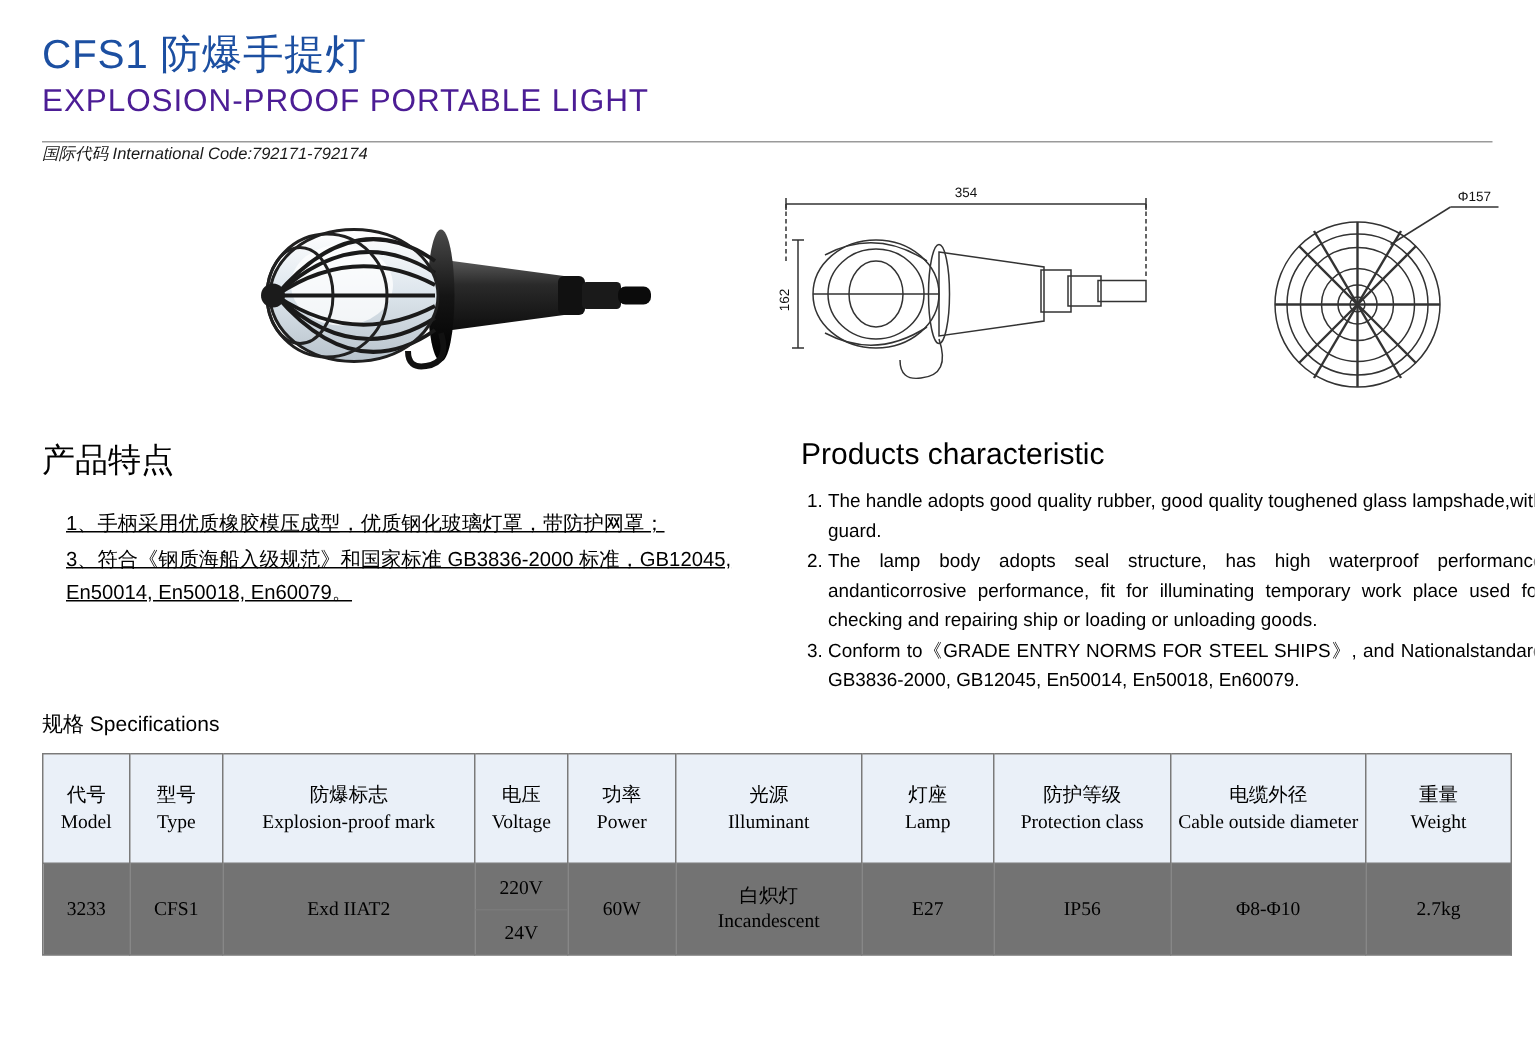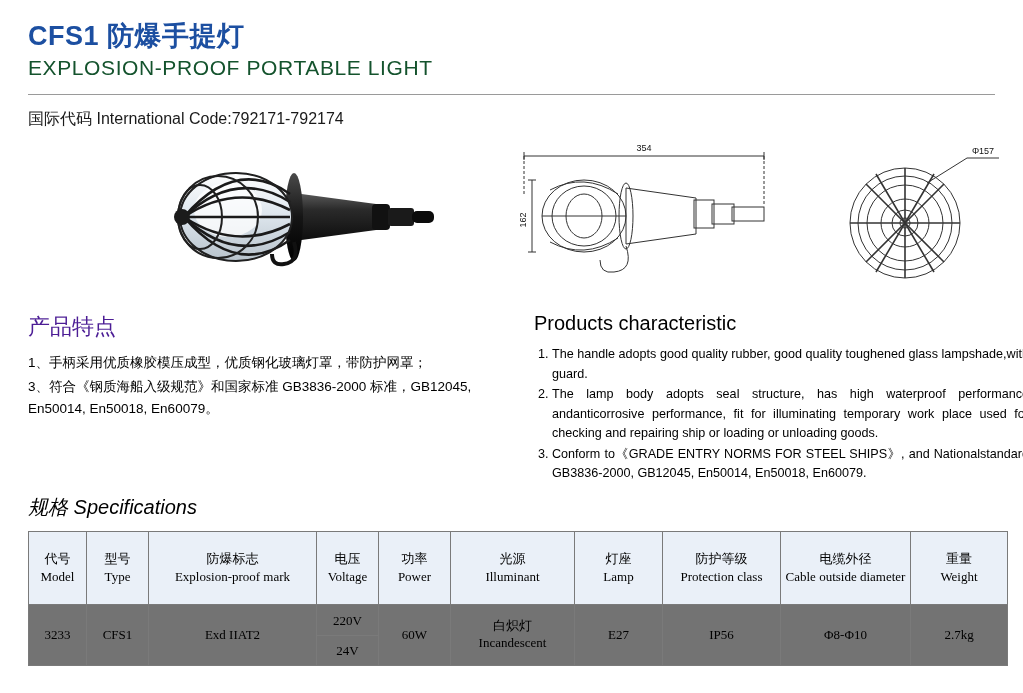--- a/index.html
+++ b/index.html
@@ -21,38 +21,39 @@
     height: 693px;
     box-sizing: border-box;
     padding: 0 24px;
   }
   
   .title-zh {
     font-size: 27px;
     color: #1c4fa1;
     letter-spacing: .5px;
     margin: 18px 0 0 4px;
-    font-weight: bold;
+    font-weight: normal;
   }
   .title-en {
     font-size: 21px;
-    color: #14532d;
+    color: #4c1d95;
     letter-spacing: .6px;
     margin: 2px 0 0 4px;
     font-weight: normal;
   }
   .rule {
     margin: 14px 4px 0 4px;
     border-top: 1px solid #9a9a9a;
     height: 0;
   }
   .intl-code {
-    font-size: 16px;
-    margin: 14px 0 0 4px;
+    font-size: 11px;
+    margin: 0 0 0 4px;
     color: #1a1a1a;
+    font-style: italic;
   }
   
   .images {
     position: relative;
     height: 160px;
     margin-top: 8px;
     text-align: right;
   }
   .photo-wrap {
     position: absolute;
@@ -90,54 +91,54 @@
   .col-right {
     position: absolute;
     left: 510px;
     top: 0;
     width: 495px;
   }
   h2.sec-zh {
     font-size: 22px;
     font-weight: normal;
     margin: 0 0 10px 0;
-    color: #4c1d95;
+    color: #000000;
   }
   h2.sec-en {
     font-size: 20px;
     font-weight: normal;
     margin: 0 0 10px 0;
     color: #000;
   }
   ul.list-zh {
     list-style: none;
-    margin: 0;
+    margin: 16px;
     padding: 0;
     font-size: 13.5px;
     line-height: 1.62;
+    text-decoration: underline;
   }
   ul.list-zh li {
     margin-bottom: 2px;
   }
   ol.list-en {
     margin: 0;
     padding-left: 18px;
     font-size: 12.6px;
     line-height: 1.55;
   }
   ol.list-en li {
     margin-bottom: 1px;
     text-align: justify;
   }
   
   .spec-head {
-    font-size: 20px;
+    font-size: 14px;
     margin: 2px 0 10px 4px;
     font-weight: normal;
-    font-style: italic;
   }
   table.spec {
     border-collapse: collapse;
     width: 979px;
     margin-left: 4px;
     table-layout: fixed;
     font-family: Liberation Serif, serif;
   }
   table.spec th, table.spec td {
     border: 1px solid #7a7a7a;

